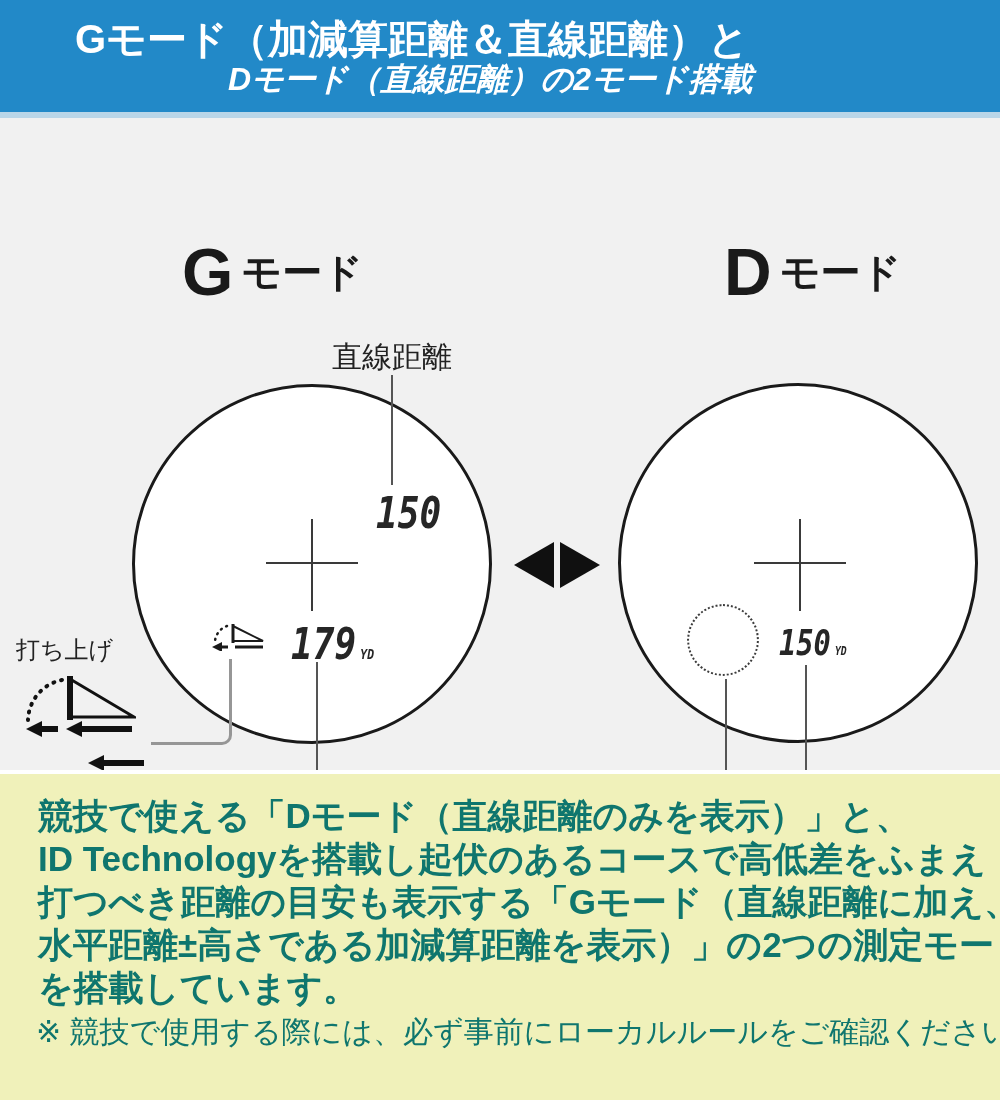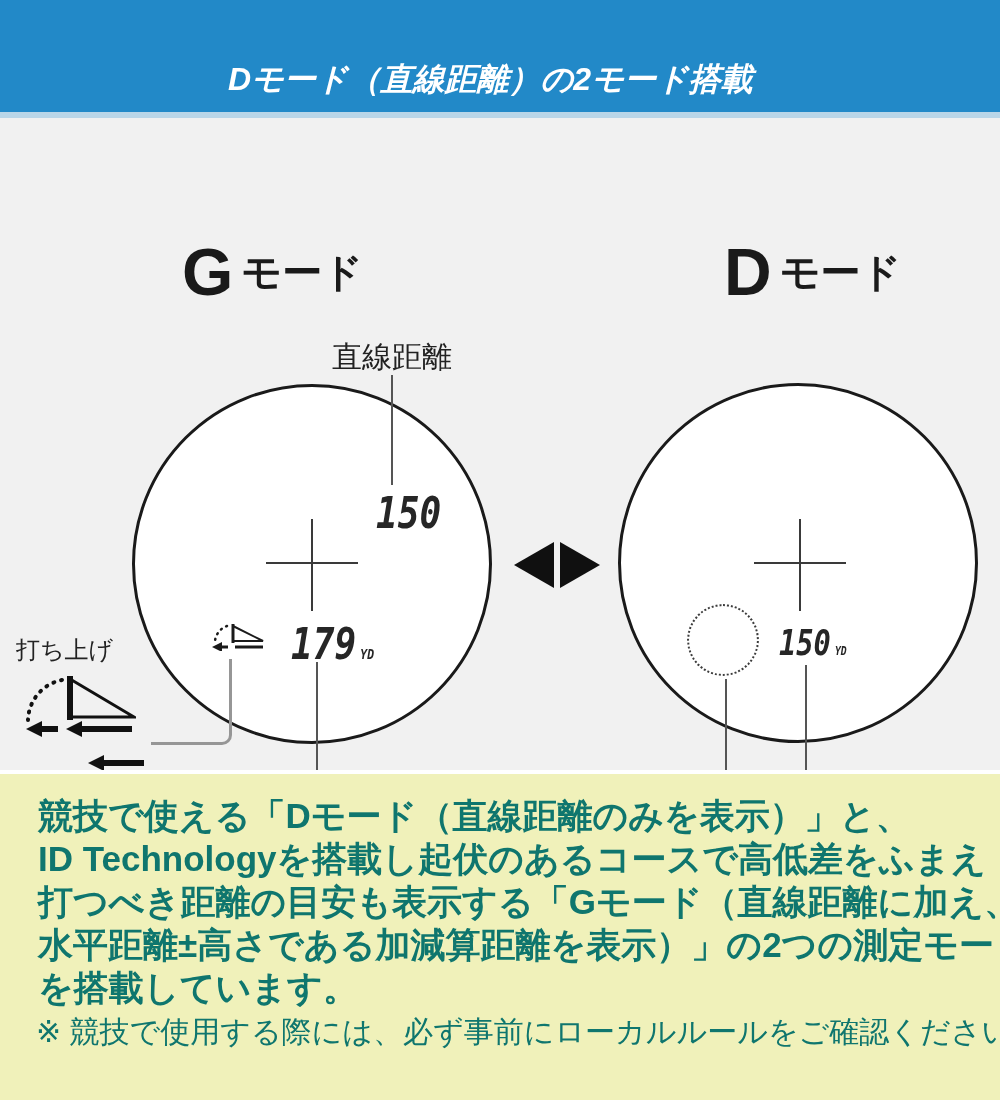--- a/index.html
+++ b/index.html
@@ -73,20 +73,21 @@
   .info .para{position:absolute;left:38px;top:20px;font-size:35px;font-weight:bold;line-height:43px;white-space:nowrap;}
   .info .note{position:absolute;left:36px;top:1012px;font-size:30px;font-weight:normal;white-space:nowrap;}
   .info .note{top:238px;}
 </style>
 </head>
 <body>
 
 <div class="stage">
 
   <div class="hdr">
+    <div class="l1">Gモード（加減算距離＆直線距離）と</div>
     <div class="l2">Dモード（直線距離）の2モード搭載</div>
   </div>
   <div class="hdr-strip"></div>
 
   <div class="panel">
 
     <div class="mode-title" id="g-title">
       <span class="big">G</span>
       <span class="suffix">モード</span>
     </div>

